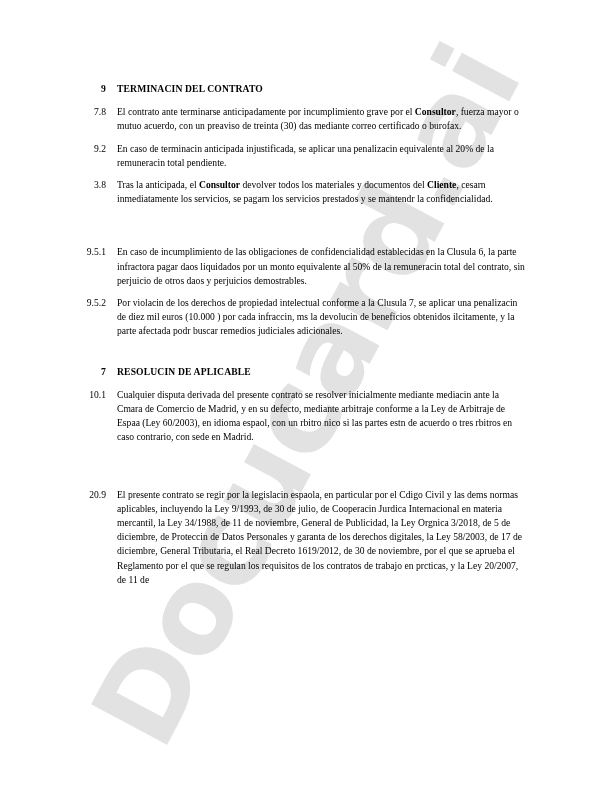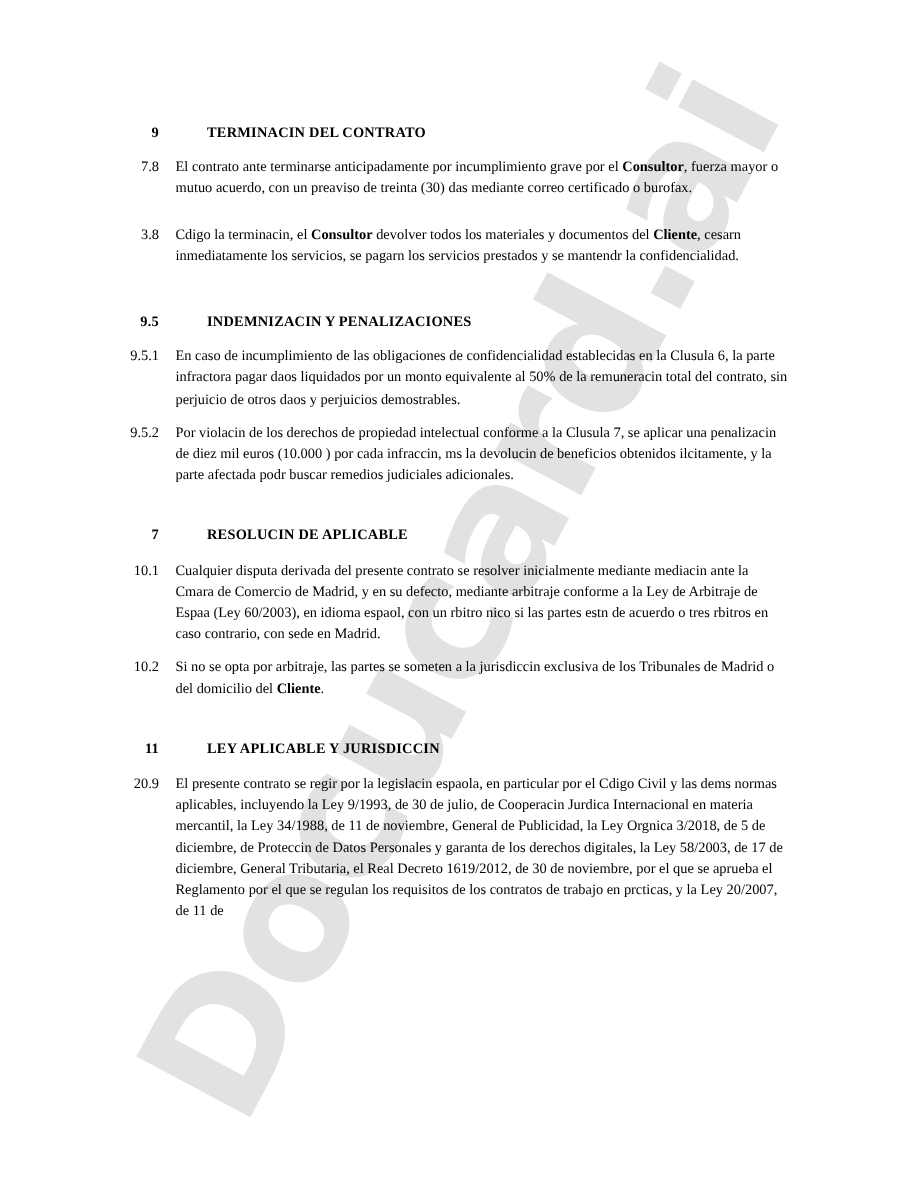--- a/index.html
+++ b/index.html
@@ -77,21 +77,20 @@
 
   
   .heading .num,
   .heading .body-col {
     font-weight: 700;
     font-size: 9.6px;
     letter-spacing: 0.15px;
   }
   .heading .body-col {
     padding-left: 11px;
-    margin-left: 21px;
   }
 
   
   .sp-heading-after { height: 9px; }
   .sp-para-after    { height: 8px; }
   .sp-section-gap   { height: 30px; }
   .sp-section-gap-s { height: 26px; }
 
   b, strong { font-weight: 700; }
 </style>
@@ -109,30 +108,30 @@
         <div class="block heading">
           <div class="num">9</div>
           <div class="body-col">TERMINACIN DEL CONTRATO</div>
         </div>
         <div class="sp-heading-after"></div>
         <div class="block clause">
           <div class="num">7.8</div>
           <div class="body-col"><span>El contrato ante terminarse anticipadamente por incumplimiento grave por el </span><b>Consultor</b><span>, fuerza mayor o mutuo acuerdo, con un preaviso de treinta (30) das mediante correo certificado o burofax.</span></div>
         </div>
         <div class="sp-para-after"></div>
+        <div class="block clause">
+          <div class="num">9.2</div>
+          <div class="body-col"><span>En caso de terminacin anticipada injustificada, se aplicar una penalizacin equivalente al 20% de la remuneracin total pendiente.</span></div>
+        </div>
         <div class="sp-para-after"></div>
         <div class="block clause">
           <div class="num">3.8</div>
-          <div class="body-col"><span>Cdigo la terminacin, el </span><b>Consultor</b><span> devolver todos los materiales y documentos del </span><b>Cliente</b><span>, cesarn inmediatamente los servicios, se pagarn los servicios prestados y se mantendr la confidencialidad.</span></div>
+          <div class="body-col"><span>Tras la anticipada, el </span><b>Consultor</b><span> devolver todos los materiales y documentos del </span><b>Cliente</b><span>, cesarn inmediatamente los servicios, se pagarn los servicios prestados y se mantendr la confidencialidad.</span></div>
         </div>
         <div class="sp-section-gap"></div>
-        <div class="block heading">
-          <div class="num">9.5</div>
-          <div class="body-col">INDEMNIZACIN Y PENALIZACIONES</div>
-        </div>
         <div class="sp-heading-after"></div>
         <div class="block clause">
           <div class="num">9.5.1</div>
           <div class="body-col"><span>En caso de incumplimiento de las obligaciones de confidencialidad establecidas en la Clusula 6, la parte infractora pagar daos liquidados por un monto equivalente al 50% de la remuneracin total del contrato, sin perjuicio de otros daos y perjuicios demostrables.</span></div>
         </div>
         <div class="sp-para-after"></div>
         <div class="block clause">
           <div class="num">9.5.2</div>
           <div class="body-col"><span>Por violacin de los derechos de propiedad intelectual conforme a la Clusula 7, se aplicar una penalizacin de diez mil euros (10.000 ) por cada infraccin, ms la devolucin de beneficios obtenidos ilcitamente, y la parte afectada podr buscar remedios judiciales adicionales.</span></div>
         </div>
@@ -140,29 +139,21 @@
         <div class="block heading">
           <div class="num">7</div>
           <div class="body-col">RESOLUCIN DE APLICABLE</div>
         </div>
         <div class="sp-heading-after"></div>
         <div class="block clause">
           <div class="num">10.1</div>
           <div class="body-col"><span>Cualquier disputa derivada del presente contrato se resolver inicialmente mediante mediacin ante la Cmara de Comercio de Madrid, y en su defecto, mediante arbitraje conforme a la Ley de Arbitraje de Espaa (Ley 60/2003), en idioma espaol, con un rbitro nico si las partes estn de acuerdo o tres rbitros en caso contrario, con sede en Madrid.</span></div>
         </div>
         <div class="sp-para-after"></div>
-        <div class="block clause">
-          <div class="num">10.2</div>
-          <div class="body-col"><span>Si no se opta por arbitraje, las partes se someten a la jurisdiccin exclusiva de los Tribunales de Madrid o del domicilio del </span><b>Cliente</b><span>.</span></div>
-        </div>
         <div class="sp-section-gap-s"></div>
-        <div class="block heading">
-          <div class="num">11</div>
-          <div class="body-col">LEY APLICABLE Y JURISDICCIN</div>
-        </div>
         <div class="sp-heading-after"></div>
         <div class="block clause">
           <div class="num">20.9</div>
           <div class="body-col"><span>El presente contrato se regir por la legislacin espaola, en particular por el Cdigo Civil y las dems normas aplicables, incluyendo la Ley 9/1993, de 30 de julio, de Cooperacin Jurdica Internacional en materia mercantil, la Ley 34/1988, de 11 de noviembre, General de Publicidad, la Ley Orgnica 3/2018, de 5 de diciembre, de Proteccin de Datos Personales y garanta de los derechos digitales, la Ley 58/2003, de 17 de diciembre, General Tributaria, el Real Decreto 1619/2012, de 30 de noviembre, por el que se aprueba el Reglamento por el que se regulan los requisitos de los contratos de trabajo en prcticas, y la Ley 20/2007, de 11 de</span></div>
         </div>
       </div>
   </div>
 
 </div>
 

